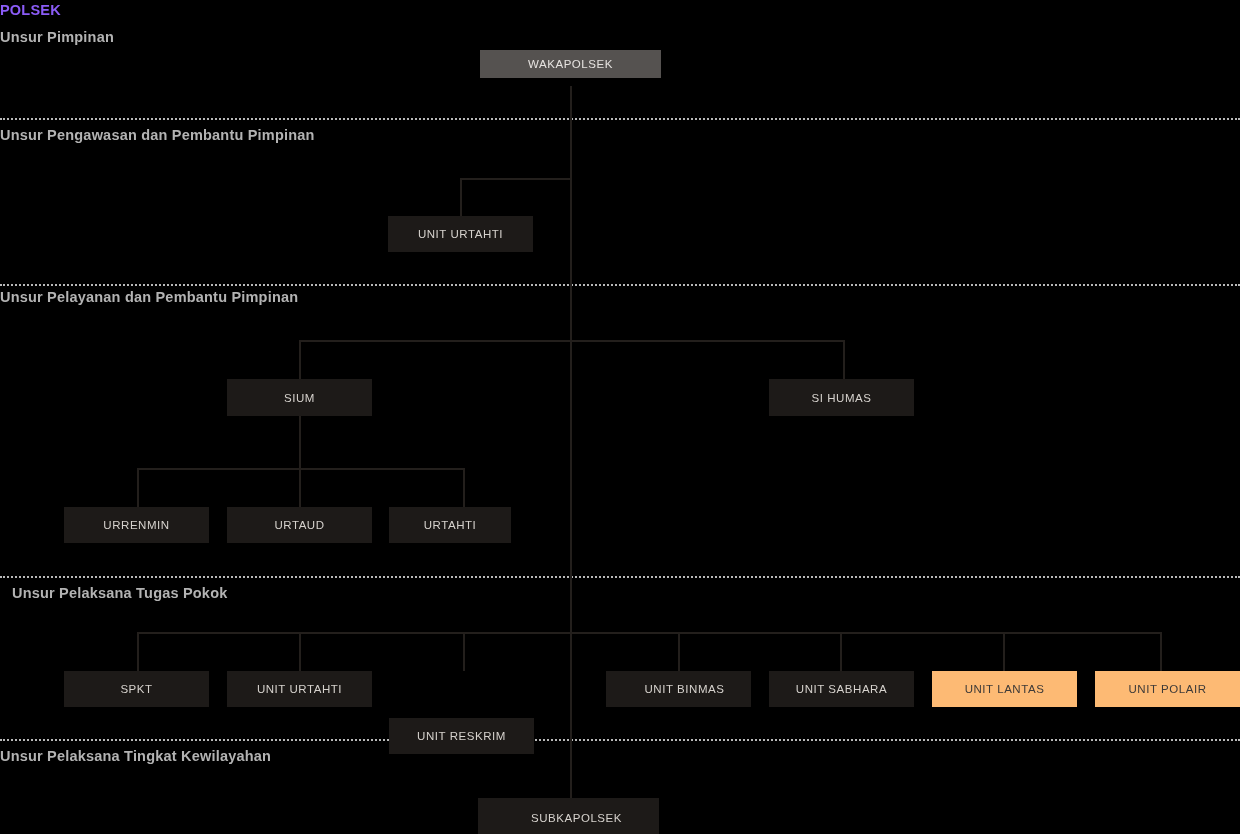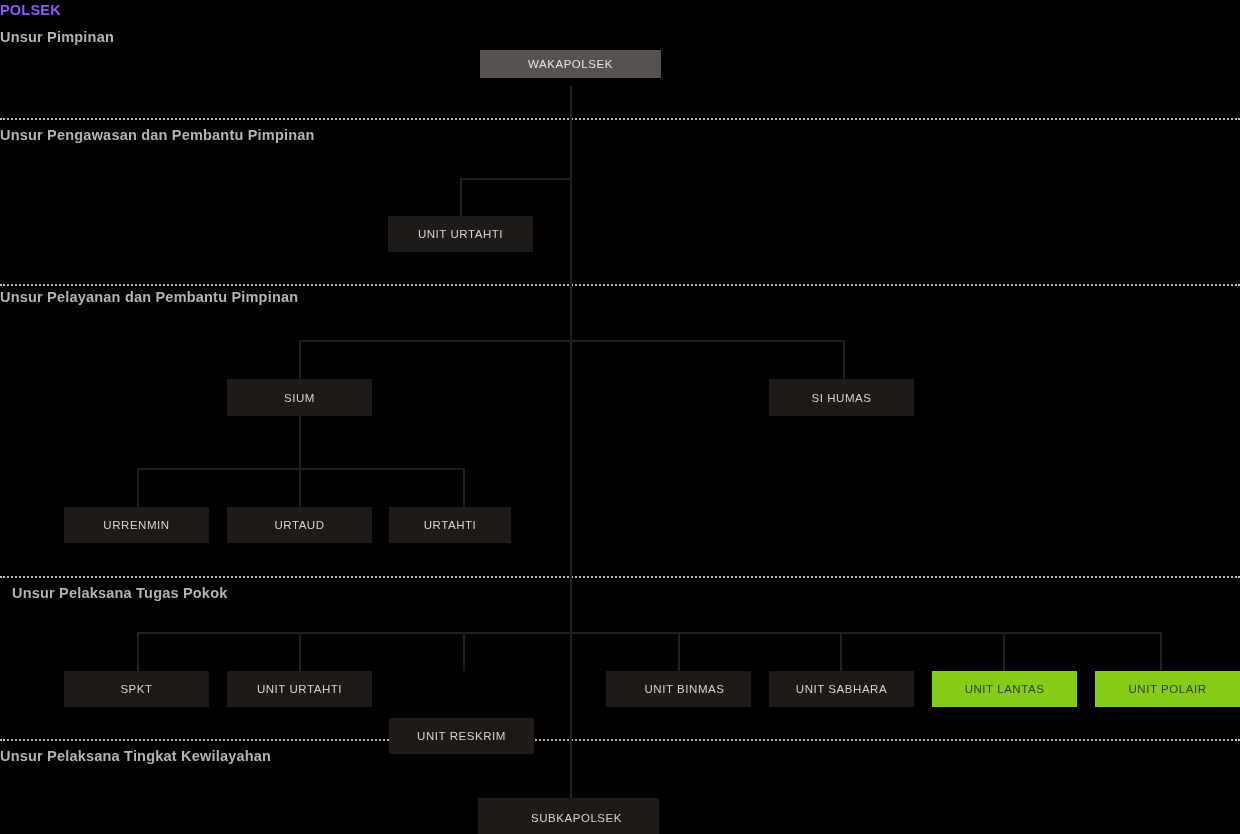--- a/index.html
+++ b/index.html
@@ -50,21 +50,21 @@
     align-items: center;
     justify-content: center;
     background: #1d1a18;
     color: #d6d2cd;
     font-size: 11.5px;
     letter-spacing: 0.55px;
     white-space: nowrap;
     font-family: "Liberation Sans", sans-serif;
   }
   .box.light {
-    background: #84cc16;
+    background: #fdba74;
     color: #3d3a38;
   }
   .box.mid {
     background: #555250;
     color: #e6e3e0;
   }
 </style>
 </head>
 <body>
 

